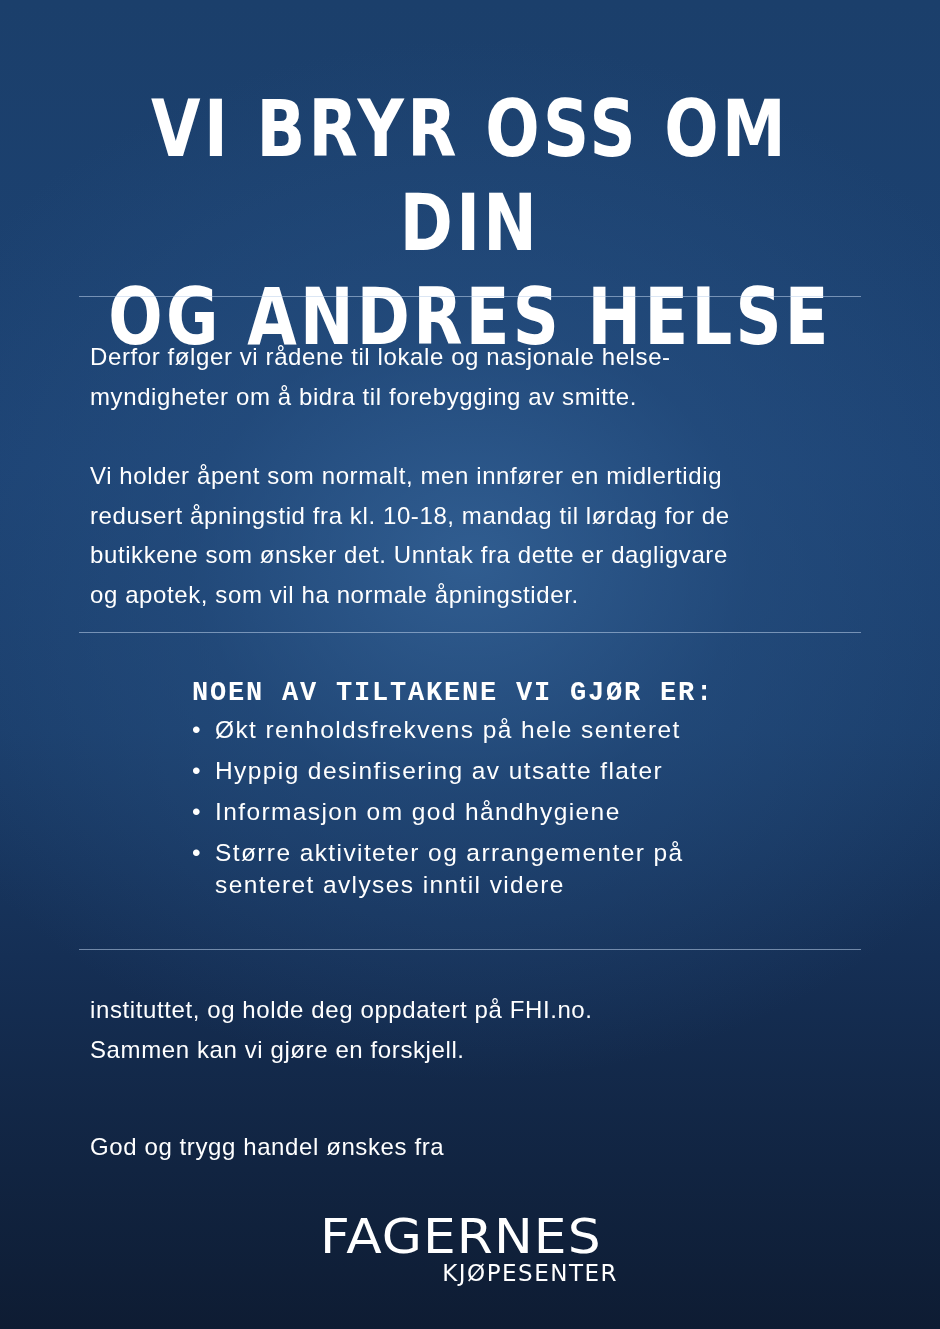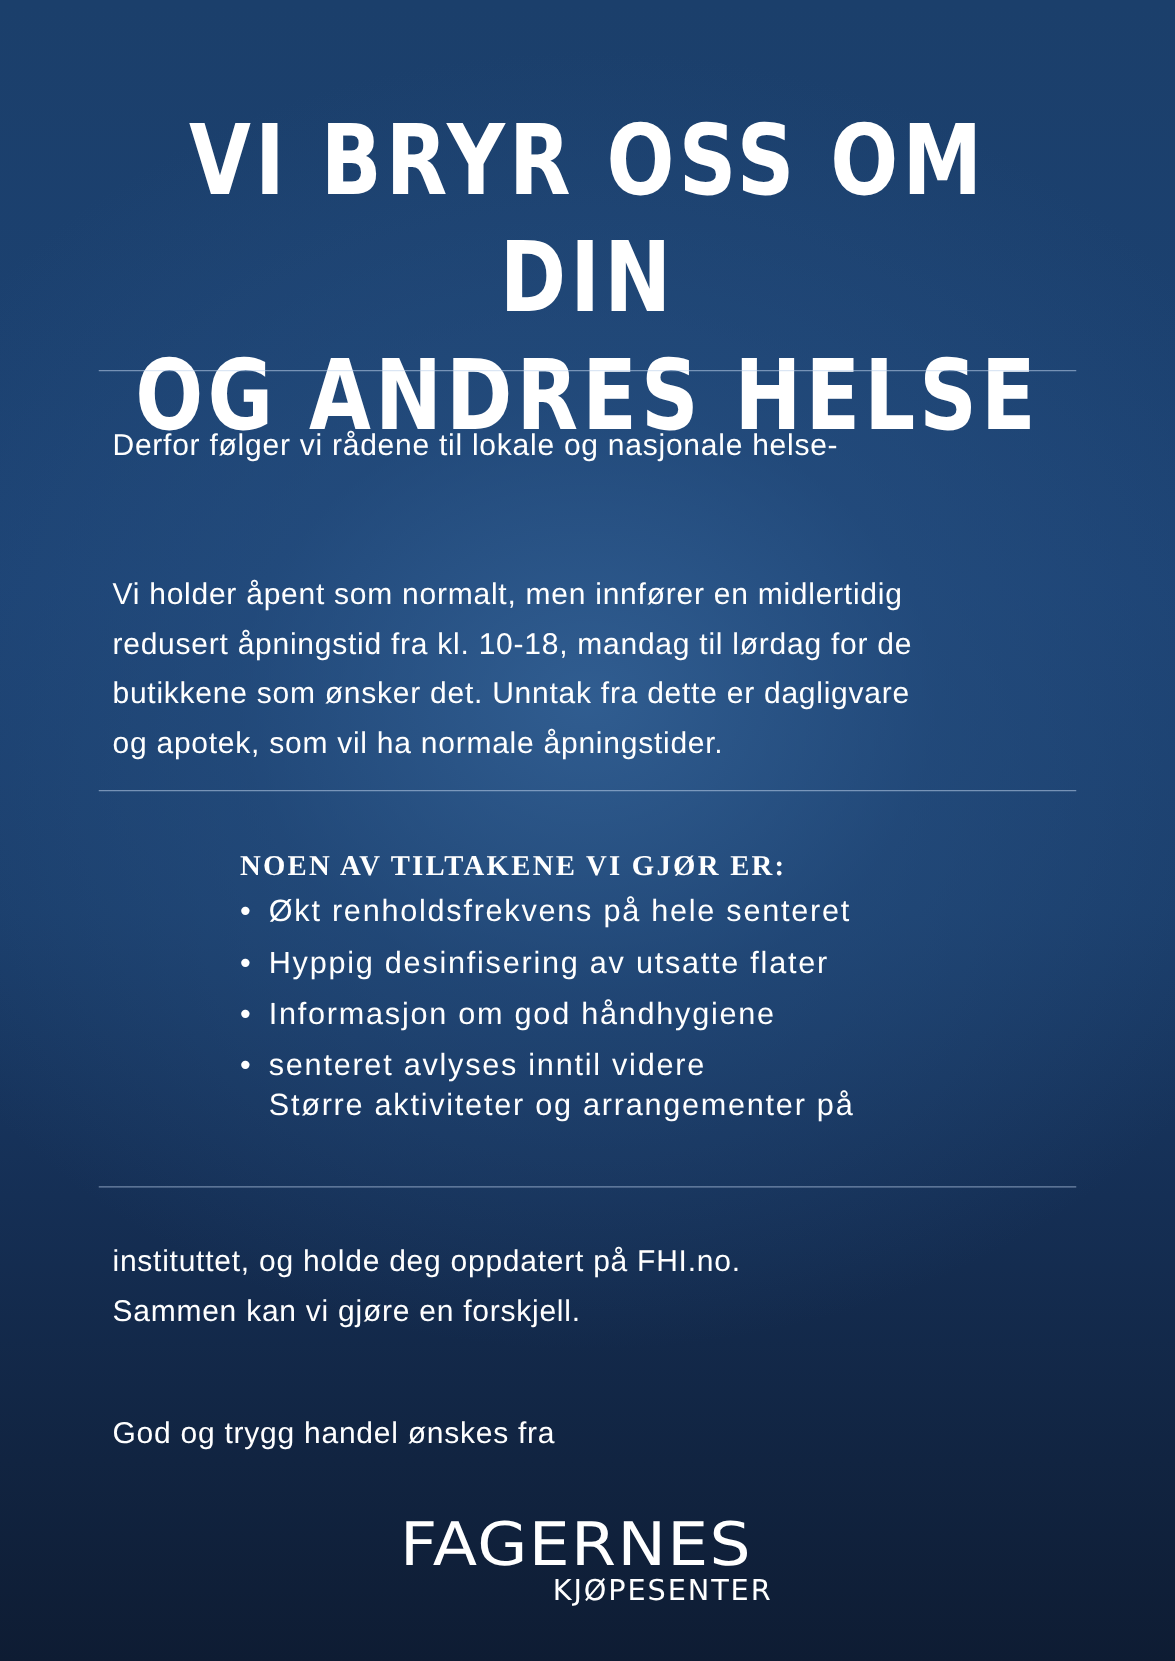--- a/index.html
+++ b/index.html
@@ -52,23 +52,23 @@
     line-height: 39.5px;
     letter-spacing: 0.6px;
   }
   .measures {
     position: absolute;
     left: 192px;
     top: 676px;
     width: 600px;
   }
   .measures-title {
-    font-family: Liberation Serif, serif;
+    font-family: Liberation Mono, monospace;
     font-weight: bold;
-    font-size: 23px;
+    font-size: 27px;
     letter-spacing: 1.8px;
     line-height: 34px;
     margin-bottom: 4px;
   }
   .measures ul {
     list-style: none;
     margin: 0;
     padding: 0;
   }
   .measures li {
@@ -121,20 +121,21 @@
 
   <div class="headline">
     <div>VI BRYR OSS OM DIN</div>
     <div>OG ANDRES HELSE</div>
   </div>
 
   <div class="divider" style="top:296px;"></div>
 
   <div class="para" style="top:337px;">
     <div>Derfor følger vi rådene til lokale og nasjonale helse-</div>
+    <div>myndigheter om å bidra til forebygging av smitte.</div>
   </div>
 
   <div class="para" style="top:456px;">
     <div>Vi holder åpent som normalt, men innfører en midlertidig</div>
     <div>redusert åpningstid fra kl. 10-18, mandag til lørdag for de</div>
     <div>butikkene som ønsker det. Unntak fra dette er dagligvare</div>
     <div>og apotek, som vil ha normale åpningstider.</div>
   </div>
 
   <div class="divider" style="top:632px;"></div>
@@ -149,22 +150,22 @@
       <li>
         <span class="bullet">•</span>
         <span>Hyppig desinfisering av utsatte flater</span>
       </li>
       <li>
         <span class="bullet">•</span>
         <span>Informasjon om god håndhygiene</span>
       </li>
       <li>
         <span class="bullet">•</span>
+        <div>Større aktiviteter og arrangementer på</div>
         <div>senteret avlyses inntil videre</div>
-        <div>Større aktiviteter og arrangementer på</div>
       </li>
     </ul>
   </div>
 
   <div class="divider" style="top:949px;"></div>
 
   <div class="para" style="top:990px;">
     <div>instituttet, og holde deg oppdatert på FHI.no.</div>
     <div>Sammen kan vi gjøre en forskjell.</div>
   </div>

